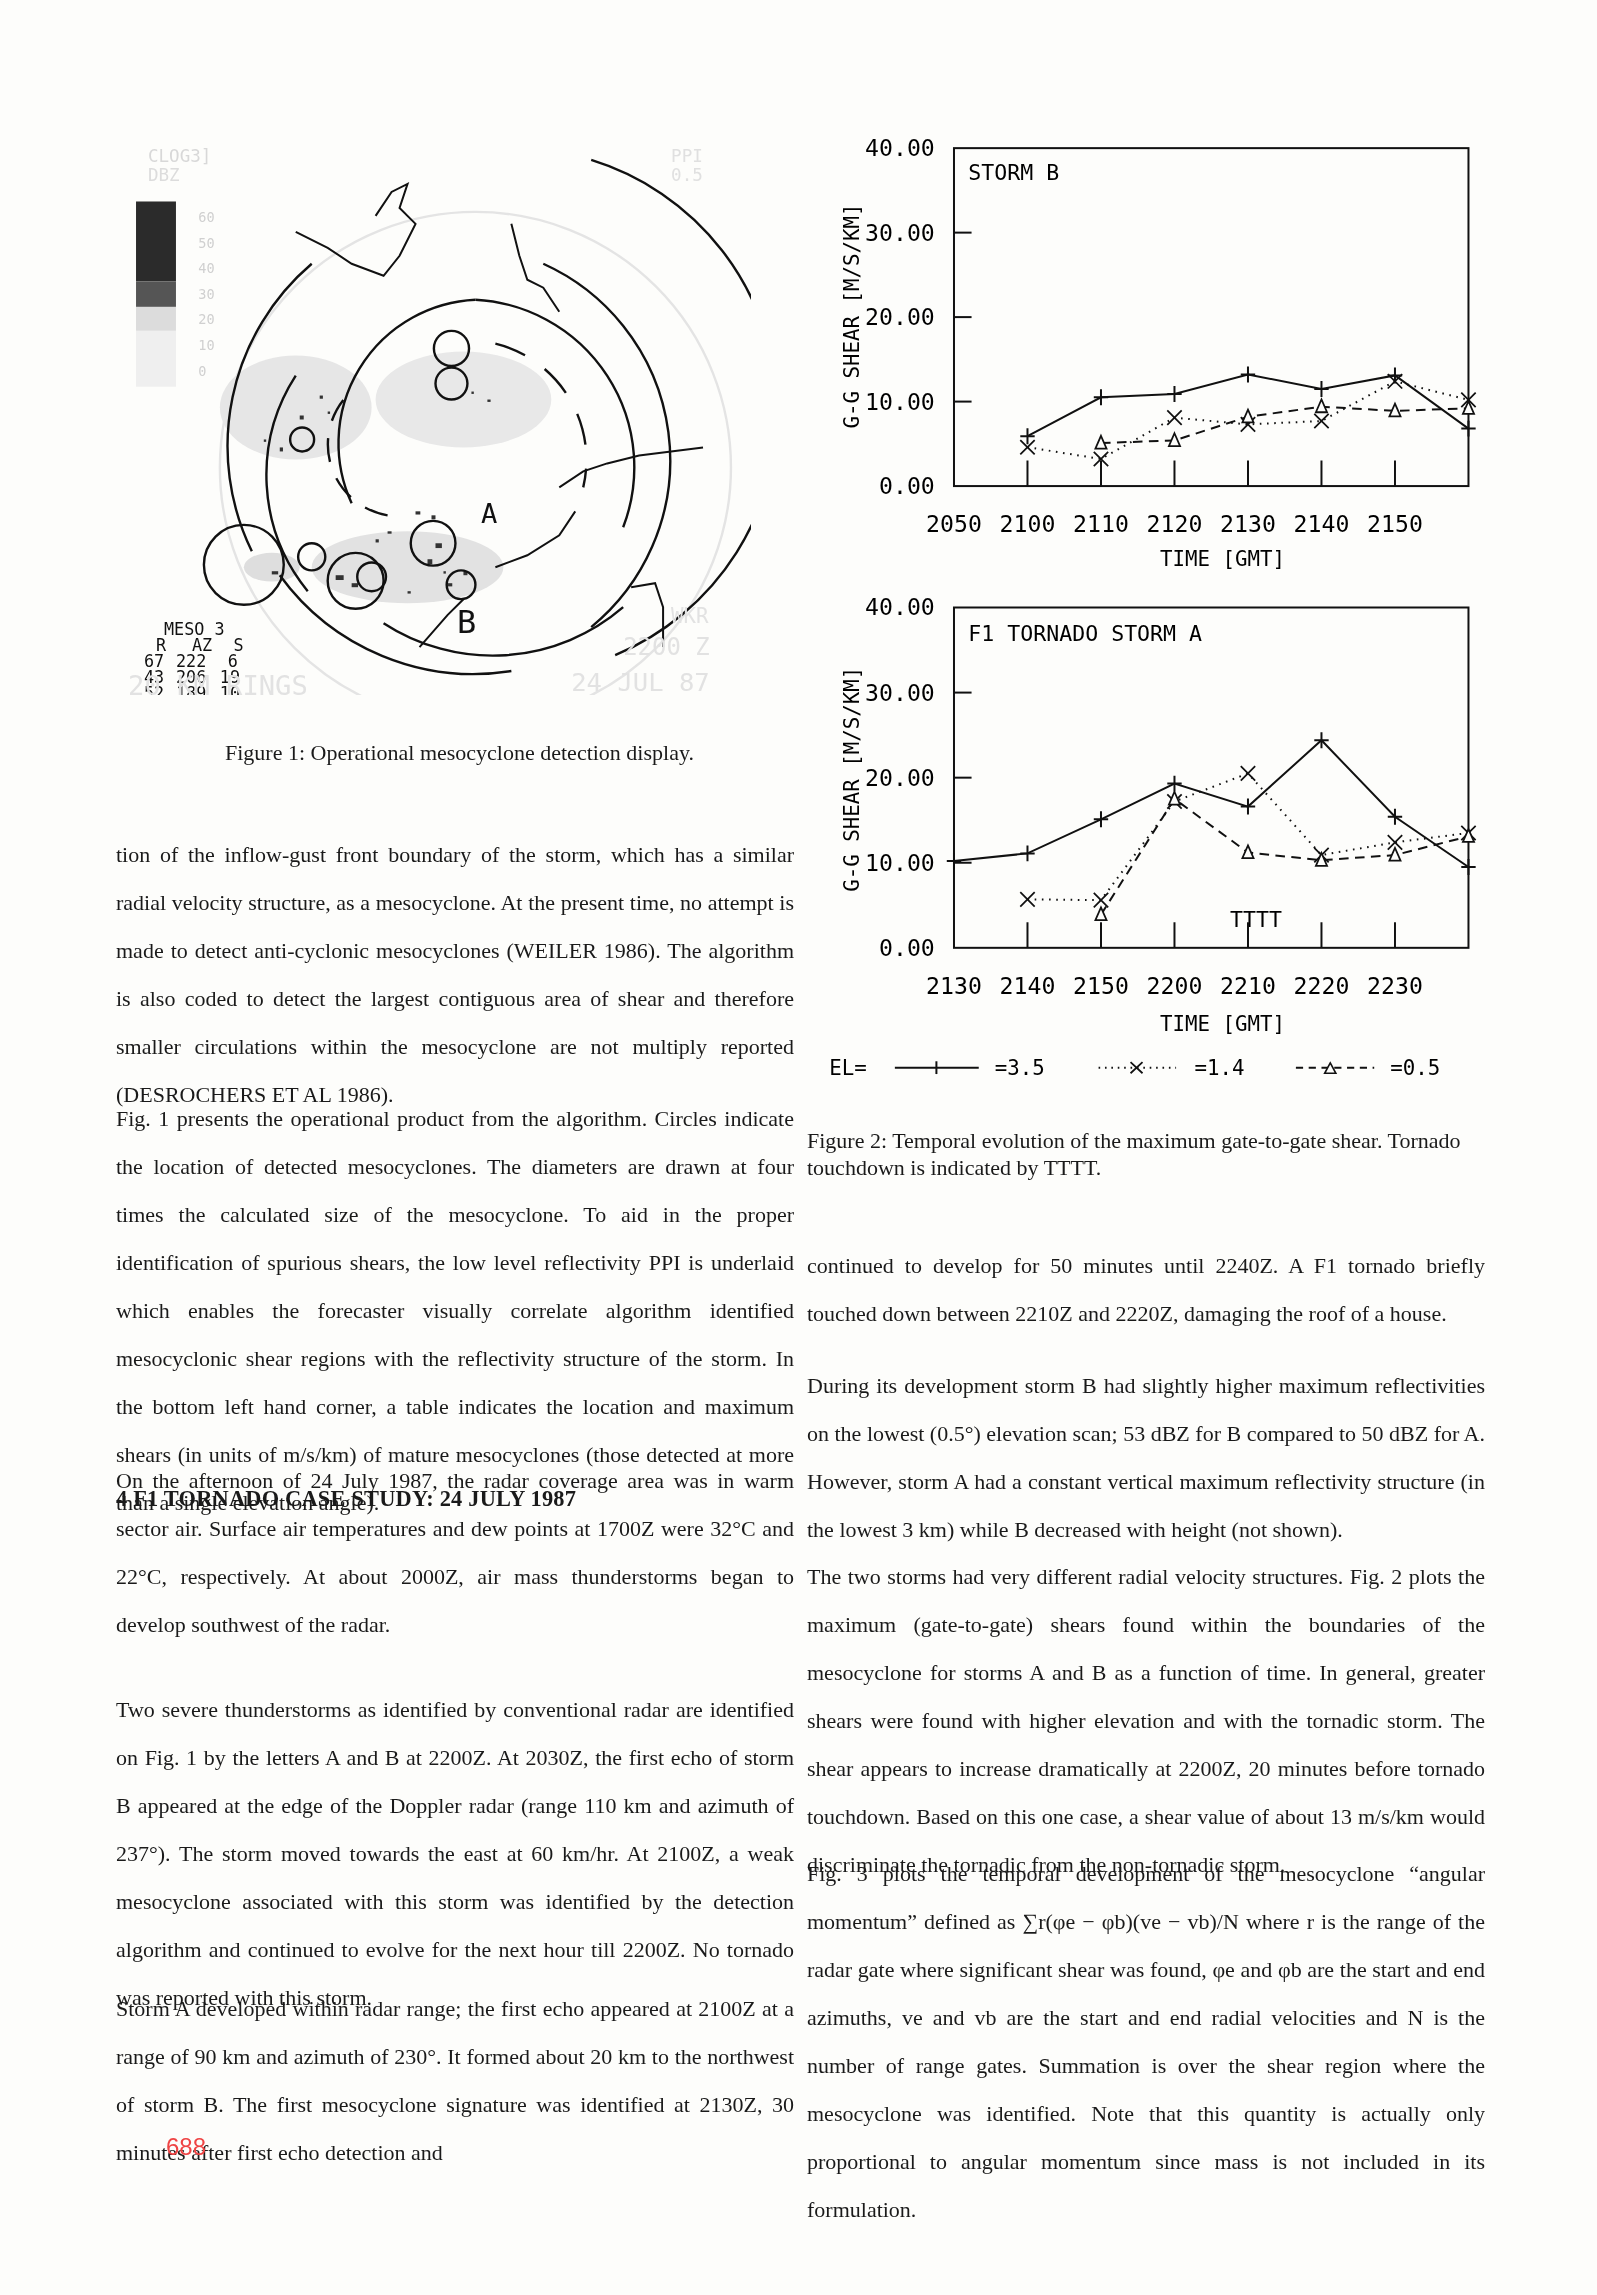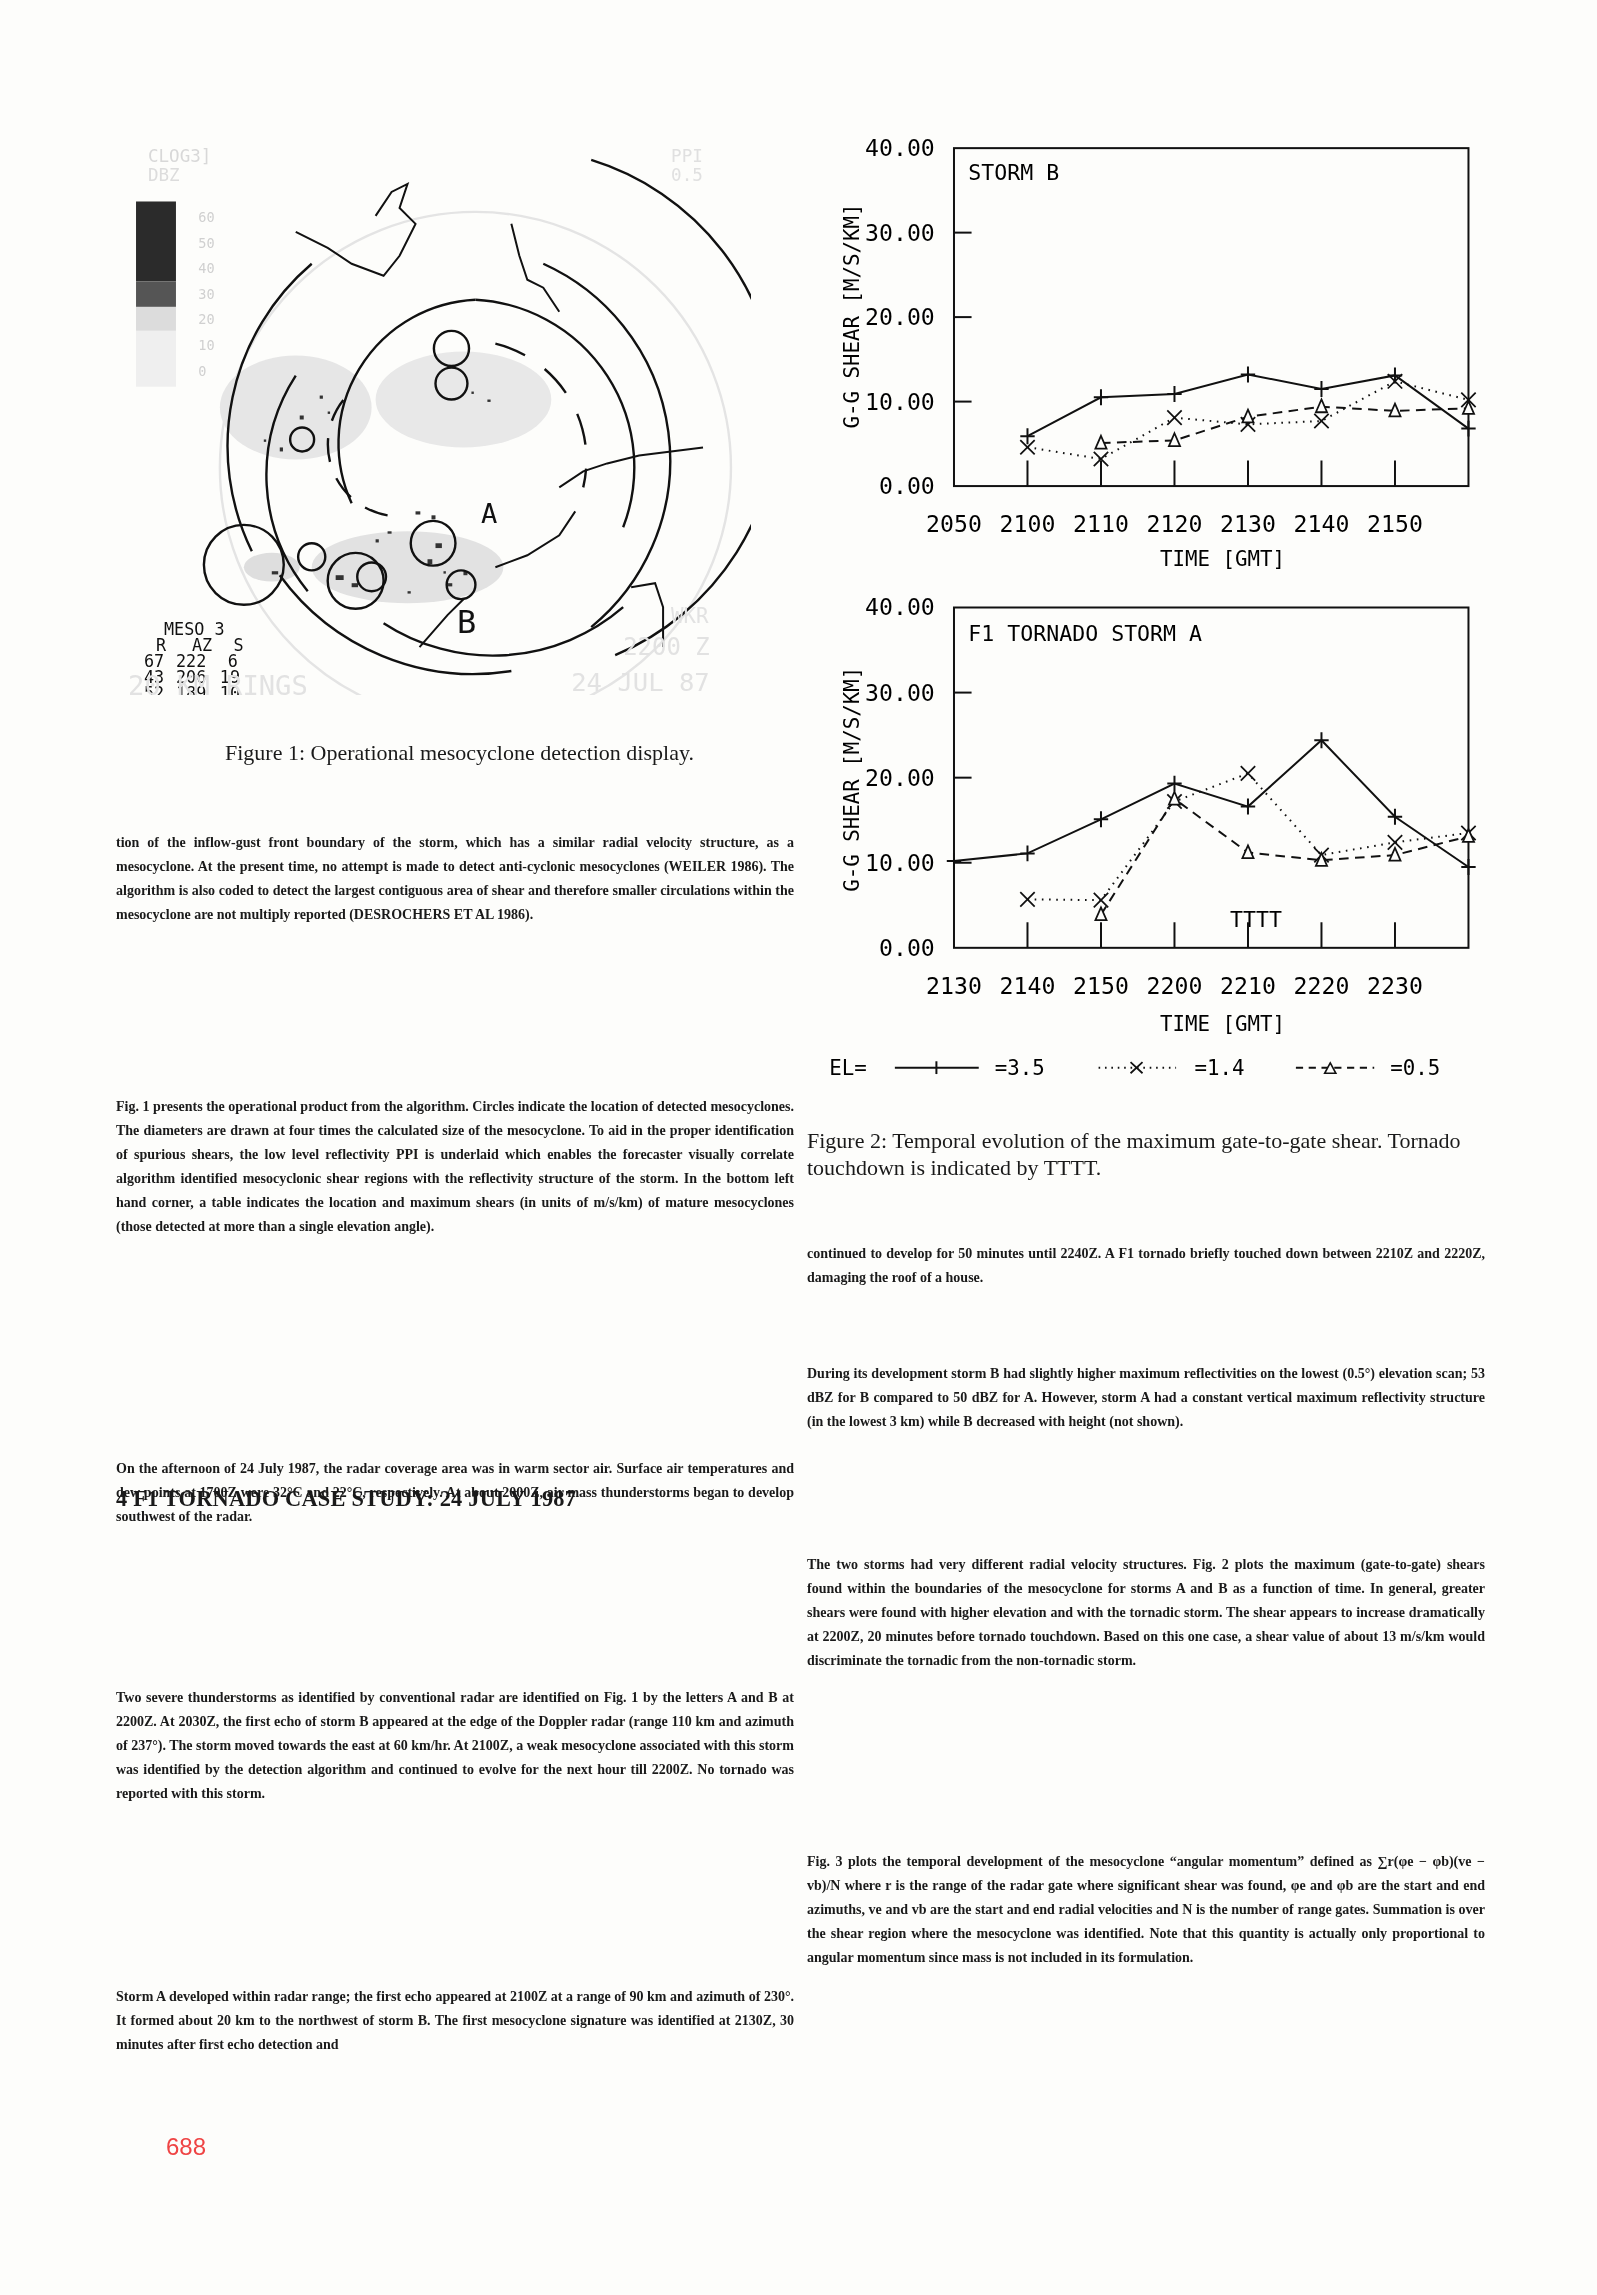--- a/index.html
+++ b/index.html
@@ -1,19 +1,19 @@
 <!DOCTYPE html>
 <html style="font-size:12.8px"><head>
 <meta charset="utf-8">
 <style>
   html, body { margin:0; padding:0; }
   body { width:1598px; height:2295px; background:#fdfdfb; position:relative; overflow:hidden;
          font-family:"Liberation Serif","DejaVu Serif",serif; color:#1a1a1a; }
   .abs { position:absolute; }
-  .para { position:absolute; font-size:14px; line-height:24px; text-align:justify; text-align-last:left;font-weight:bold; }
+  .para { position:absolute; font-size:22px; line-height:48px; text-align:justify; text-align-last:left; }
   .caption { position:absolute; font-size:22px; line-height:27px; }
   .heading { position:absolute; font-size:22.4px; font-weight:bold; letter-spacing:0.2px; }
   .pagenum { position:absolute; font-family:"Liberation Sans","DejaVu Sans",sans-serif; font-size:24px; color:#ef4444; }
   svg text { font-family:"DejaVu Sans Mono","Liberation Mono",monospace; }
 </style>
 </head>
 <body>
 
 <div class="abs" style="left:112px; top:136px; width:639px; height:559px;">
   <svg width="639" height="559" viewBox="0 0 800 700">

